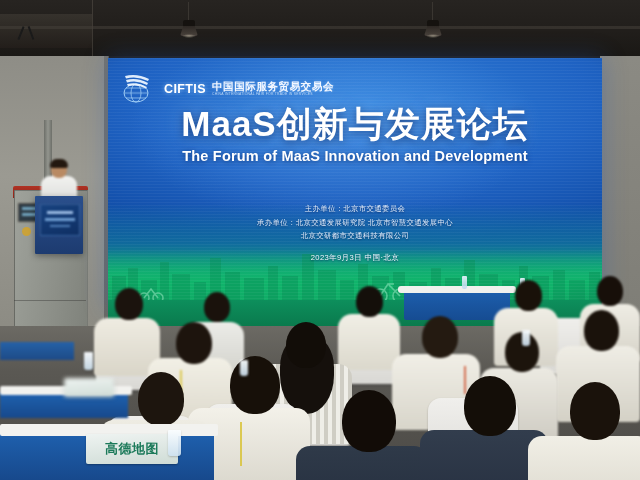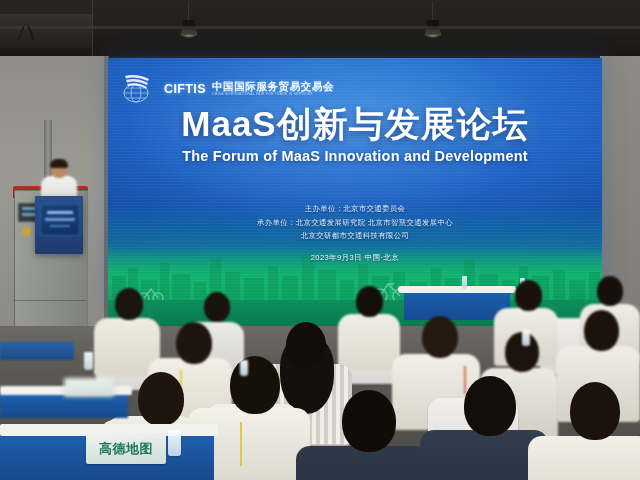--- a/index.html
+++ b/index.html
@@ -392,21 +392,21 @@
 
     <div class="person" style="left:126px;top:372px;">
       <div class="shoulders" style="left:-26px;top:48px;width:110px;height:88px;background:linear-gradient(180deg,#eeece3,#cfccc1);"></div>
       <div class="head" style="left:12px;top:0;width:46px;height:54px;background:#1d150e;"></div>
     </div>
   </div>
 
   <div class="table-front" style="left:0;top:430px;width:214px;height:50px;"></div>
   <div class="table-cloth" style="left:0;top:424px;width:218px;height:12px;"></div>
 
-  <div class="placard" style="left:86px;top:434px;width:80px;height:30px;">
+  <div class="placard" style="left:86px;top:434px;width:92px;height:30px;">
     <span style="font-size:13px;">高德地图</span>
   </div>
   <div class="glass" style="left:168px;top:430px;width:13px;height:26px;"></div>
 
   <div class="table-front blur" style="left:0;top:392px;width:128px;height:26px;"></div>
   <div class="table-cloth blur" style="left:0;top:386px;width:132px;height:9px;"></div>
   <div class="placard blur2" style="left:64px;top:378px;width:50px;height:19px;">
     <span style="font-size:8px;"></span>
   </div>
 

